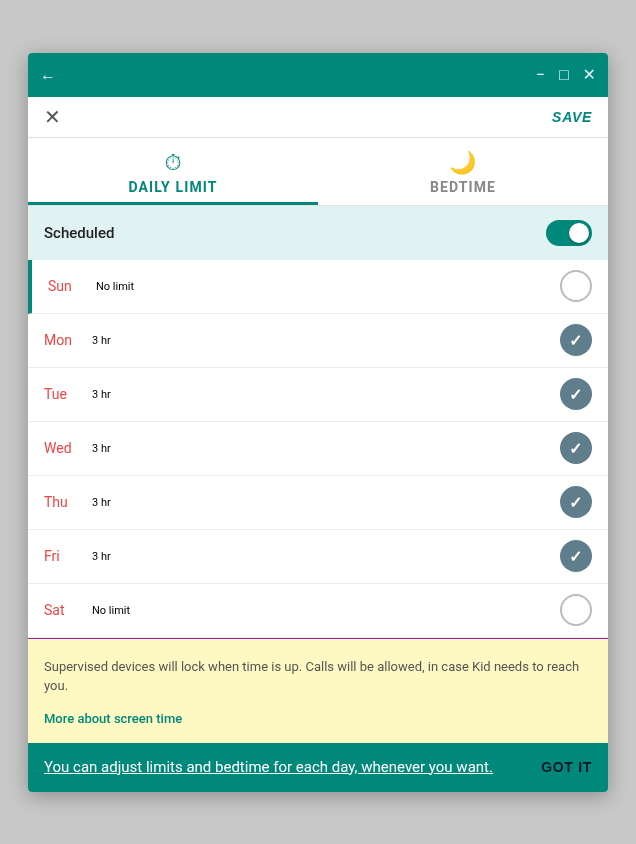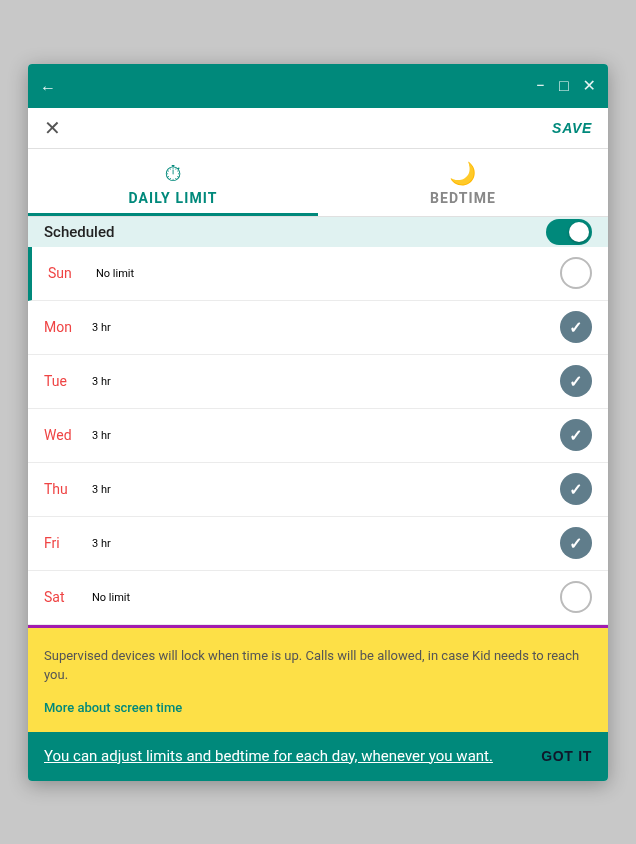--- a/index.html
+++ b/index.html
@@ -100,21 +100,21 @@
       font-size: 14px;
       font-weight: 700;
       letter-spacing: 0.08em;
       text-transform: uppercase;
     }
     .scheduled-row {
       display: flex;
       align-items: center;
       justify-content: space-between;
       background: #e0f2f1;
-      padding: 2px 16px;
+      padding: 14px 16px;
       gap: 48px;
     }
     .scheduled-label {
       font-size: 15px;
       font-weight: 500;
       color: #222;
     }
     .toggle {
       width: 46px;
       height: 26px;
@@ -175,22 +175,22 @@
       background: transparent;
     }
     .check-circle.checked::after {
       content: '✓';
       color: #fff;
       font-size: 16px;
       font-weight: bold;
     }
     .info-section {
       padding: 18px 16px 16px;
-      background: #fde047;
-      border-top: 3px solid #a21caf;
+      background: #fef9c3;
+      border-top: 1px solid #a21caf;
     }
     .info-text {
       font-size: 13px;
       color: #555;
       line-height: 1.5;
       margin-bottom: 12px;
     }
     .more-link {
       color: #00897B;
       font-size: 13px;

